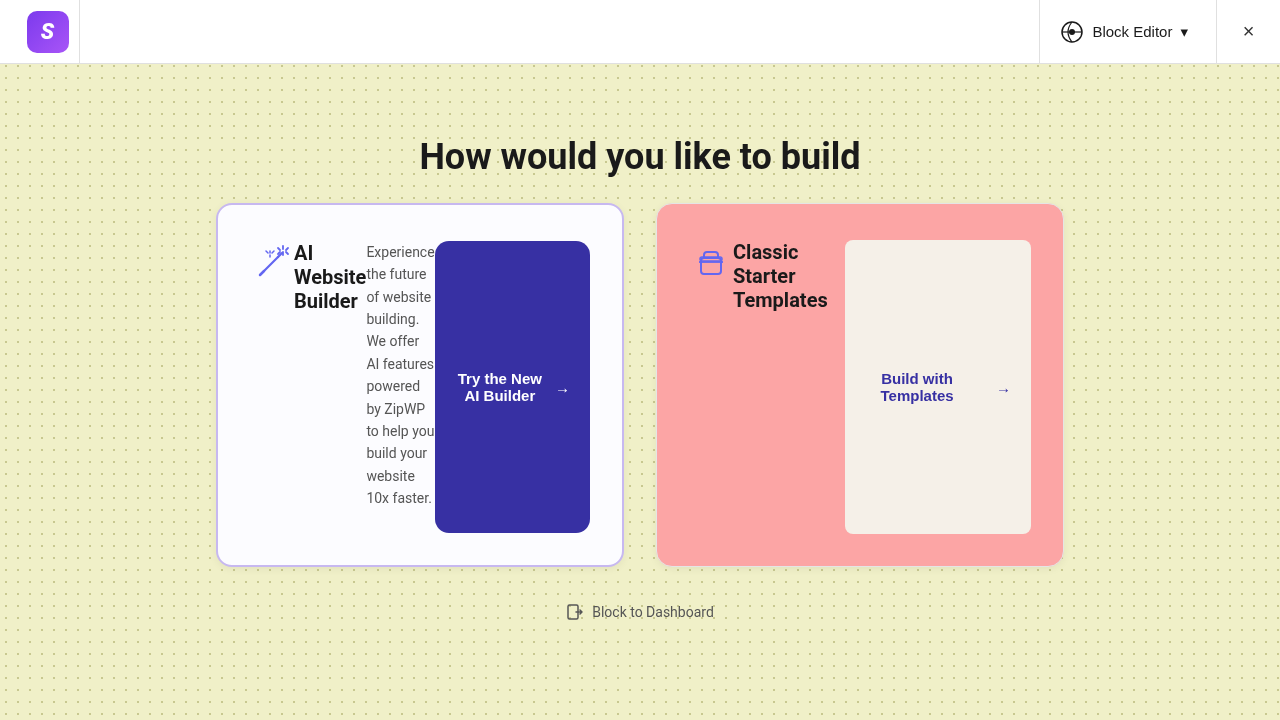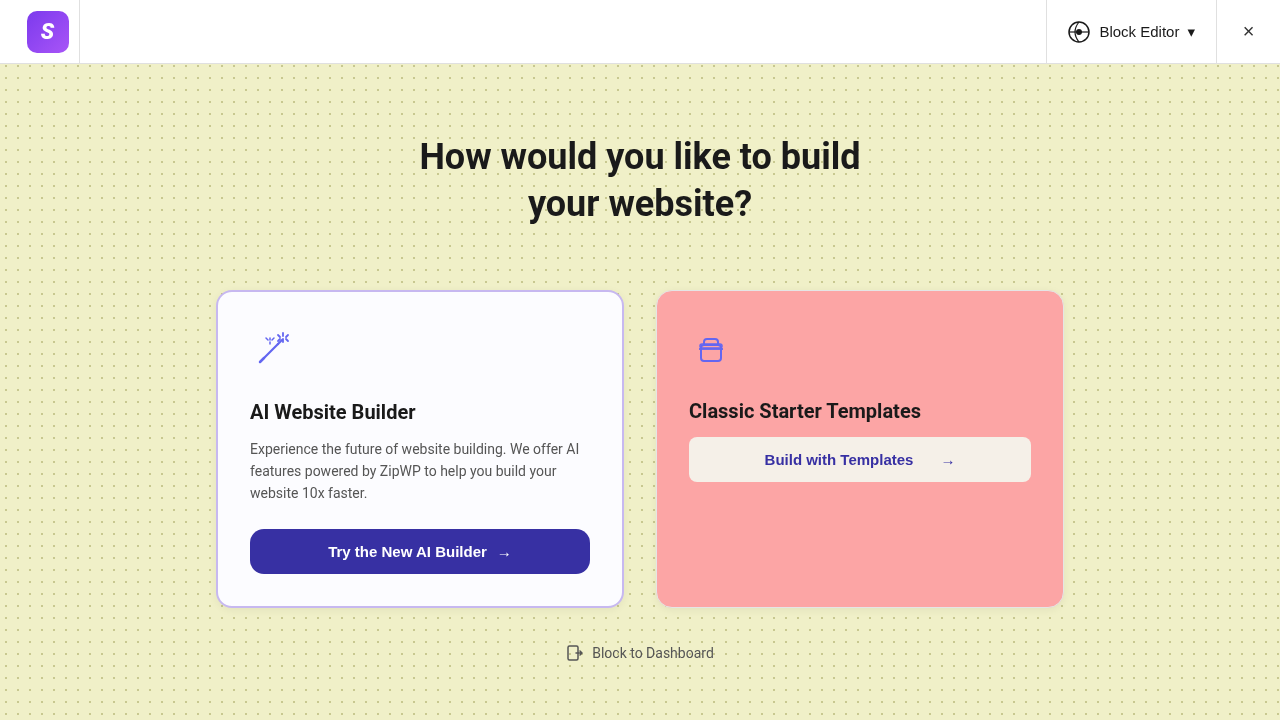--- a/index.html
+++ b/index.html
@@ -54,21 +54,21 @@
       justify-content: center;
       font-weight: 900;
       font-size: 22px;
       color: #fff;
       font-style: italic;
     }
 
     .header-right {
       display: flex;
       align-items: center;
-      gap: 1px;
+      gap: 8px;
       height: 100%;
     }
 
     .block-editor-btn {
       display: flex;
       align-items: center;
       gap: 8px;
       padding: 0 20px;
       height: 100%;
       border-left: 1px solid #e0e0e0;
@@ -112,37 +112,37 @@
       align-items: center;
       padding-top: 70px;
     }
 
     .headline {
       text-align: center;
       font-size: 36px;
       font-weight: 700;
       color: #1a1a1a;
       line-height: 1.3;
-      margin-bottom: 62px;
+      margin-bottom: 22px;
     }
 
     
     .cards {
       display: flex;
       gap: 32px;
       align-items: stretch;
     }
 
     .card {
       background: #fff;
       border-radius: 16px;
       padding: 36px 32px 32px 32px;
       width: 408px;
       display: flex;
-      flex-direction: column;
+      flex-direction: row;
       gap: 0;
       box-shadow: 0 2px 8px rgba(0,0,0,0.06);
     }
 
     .card-ai {
       border: 2px solid #c7b8f0;
       background: #fcfcff;
     }
 
     .card-templates {
@@ -254,21 +254,20 @@
     </button>
     <button class="close-btn">
       <span>×</span>
     </button>
   </div>
 </div>
 
 <div class="main">
   <h1 class="headline">
     <span>How would you like to build</span><br>
-    <span>your website?</span>
   </h1>
 
   <div class="cards">
 
     <div class="card card-ai">
       <div class="card-icon ai-wand-icon">
         <svg width="44" height="44" viewBox="0 0 44 44" fill="none" xmlns="http://www.w3.org/2000/svg">
 
           <path d="M14 30 L28 16" stroke="#6366f1" stroke-width="2.2" stroke-linecap="round"></path>
           <path d="M10 34 L14 30" stroke="#6366f1" stroke-width="2.5" stroke-linecap="round"></path>

